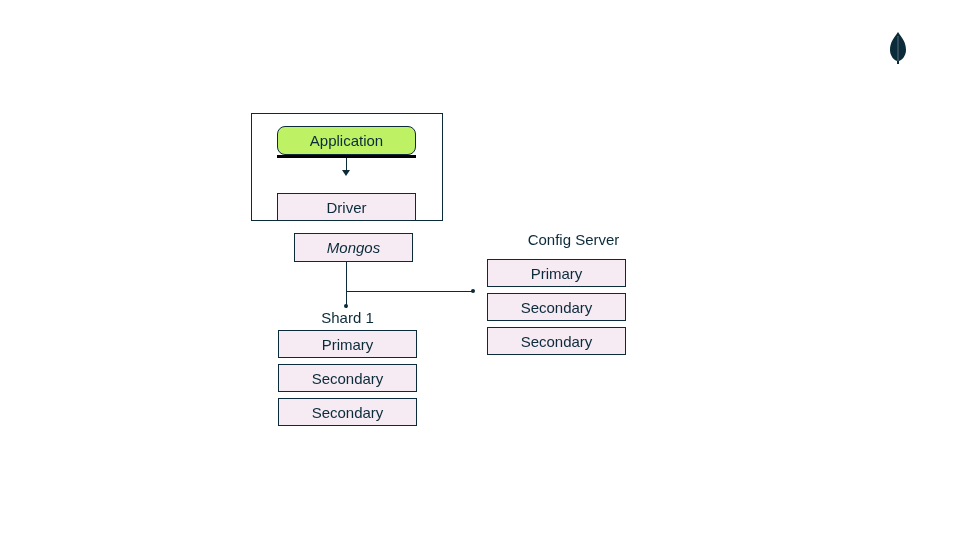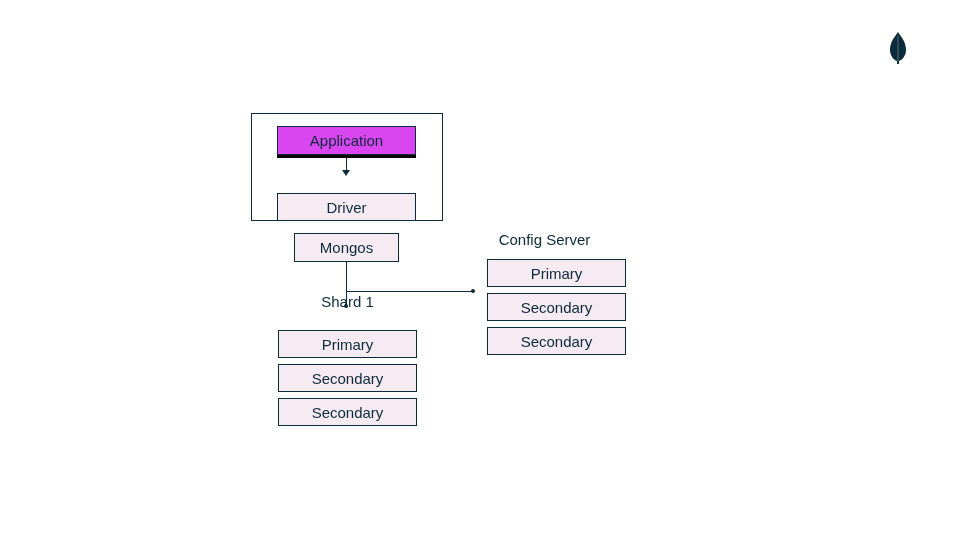--- a/index.html
+++ b/index.html
@@ -24,21 +24,22 @@
       position: absolute;
       border: 1px solid #0b2b3a;
       background: #f6eaf3;
       display: flex;
       align-items: center;
       justify-content: center;
       font-size: 15px;
       color: #0b2b3a;
     }
     .box-white {
-      background: #d946ef;
+      background: #bef264;
+      border-radius: 8px;
     }
     .container {
       position: absolute;
       border: 1px solid #0b2b3a;
       background: transparent;
     }
     .label {
       position: absolute;
       font-size: 15px;
       color: #0b2b3a;
@@ -78,47 +79,47 @@
 
 <div class="thickbar" style="left:277px; top:155px; width:139px; height:3px;"></div>
 
 <div class="connector" style="left:346px; top:158px; width:1px; height:16px;"></div>
 <div style="position:absolute; left:342px; top:170px; width:0; height:0; border-left:4px solid transparent; border-right:4px solid transparent; border-top:6px solid #0b2b3a;"></div>
 
 <div class="box" style="left:277px; top:193px; width:139px; height:28px;">
   <span>Driver</span>
 </div>
 
-<div class="box" style="left:294px; top:233px; width:105px; height:29px;">
+<div class="box" style="left:294px; top:233px; width:119px; height:29px;font-style:italic;">
   <span>Mongos</span>
 </div>
 
 <div class="connector" style="left:346px; top:262px; width:1px; height:46px;"></div>
 <div class="dot" style="left:344px; top:304px;"></div>
 
 <div class="connector" style="left:346px; top:291px; width:127px; height:1px;"></div>
 <div class="dot" style="left:471px; top:289px;"></div>
 
-<div class="label" style="left:278px; top:293px; width:139px;">
+<div class="label" style="left:278px; top:309px; width:139px;">
   <span>Shard 1</span>
 </div>
 
 <div class="box" style="left:278px; top:330px; width:139px; height:28px;">
   <span>Primary</span>
 </div>
 
 <div class="box" style="left:278px; top:364px; width:139px; height:28px;">
   <span>Secondary</span>
 </div>
 
 <div class="box" style="left:278px; top:398px; width:139px; height:28px;">
   <span>Secondary</span>
 </div>
 
-<div class="label" style="left:475px; top:231px; width:139px;">
+<div class="label" style="left:504px; top:231px; width:139px;">
   <span>Config Server</span>
 </div>
 
 <div class="box" style="left:487px; top:259px; width:139px; height:28px;">
   <span>Primary</span>
 </div>
 
 <div class="box" style="left:487px; top:293px; width:139px; height:28px;">
   <span>Secondary</span>
 </div>

